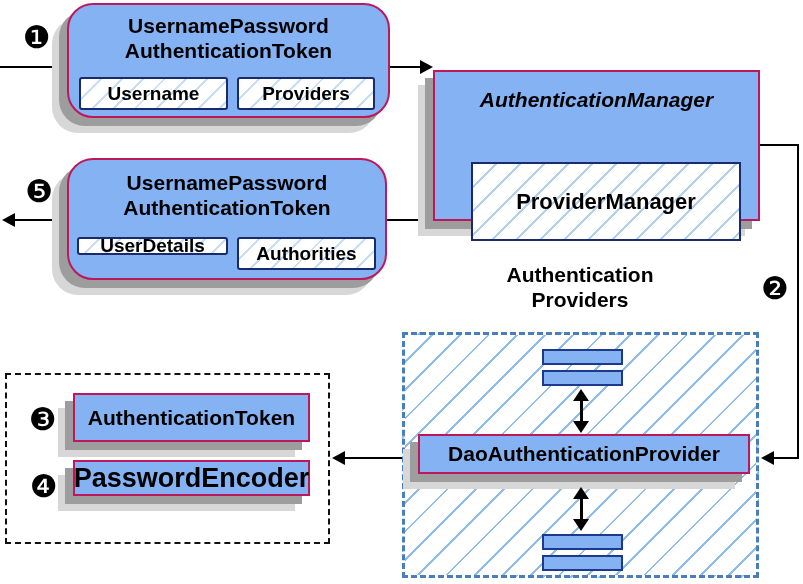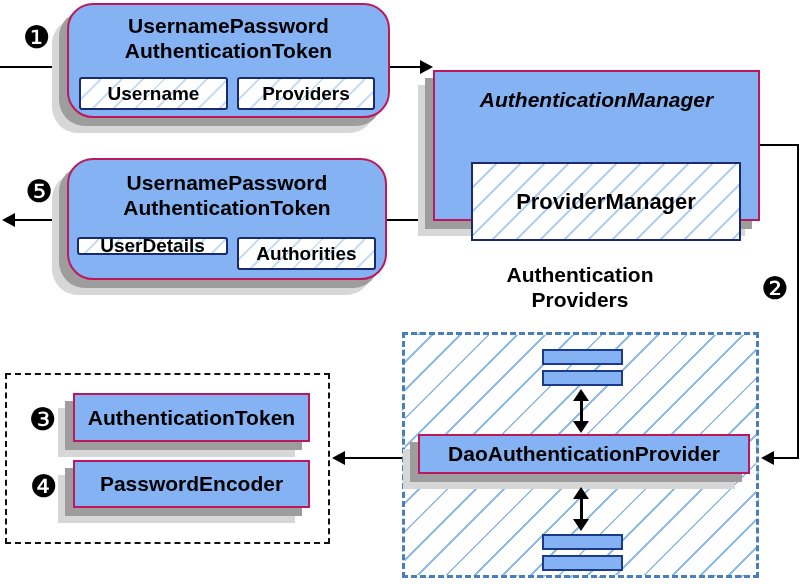--- a/index.html
+++ b/index.html
@@ -118,15 +118,15 @@
   <div class="line" style="left:580px;top:497px;width:3px;height:24px;"></div>
   <div class="tri tri-down" style="left:573px;top:519px;"></div>
 
   <div class="bar" style="left:542px;top:534px;"></div>
   <div class="bar" style="left:542px;top:555px;"></div>
 
   <div style="position:absolute;left:5px;top:373px;width:325px;height:171px;border:2px dashed #111;"></div>
 
   <div class="box shadow center-lab" style="left:73px;top:393px;width:237px;height:49px;font-size:21px;">AuthenticationToken</div>
 
-  <div class="box shadow center-lab" style="left:73px;top:460px;width:237px;height:48px;font-size:21px;">PasswordEncoder</div>
+  <div class="box shadow center-lab" style="left:73px;top:460px;width:237px;height:36px;font-size:27px;">PasswordEncoder</div>
 
 </div>
 
 </body></html>

